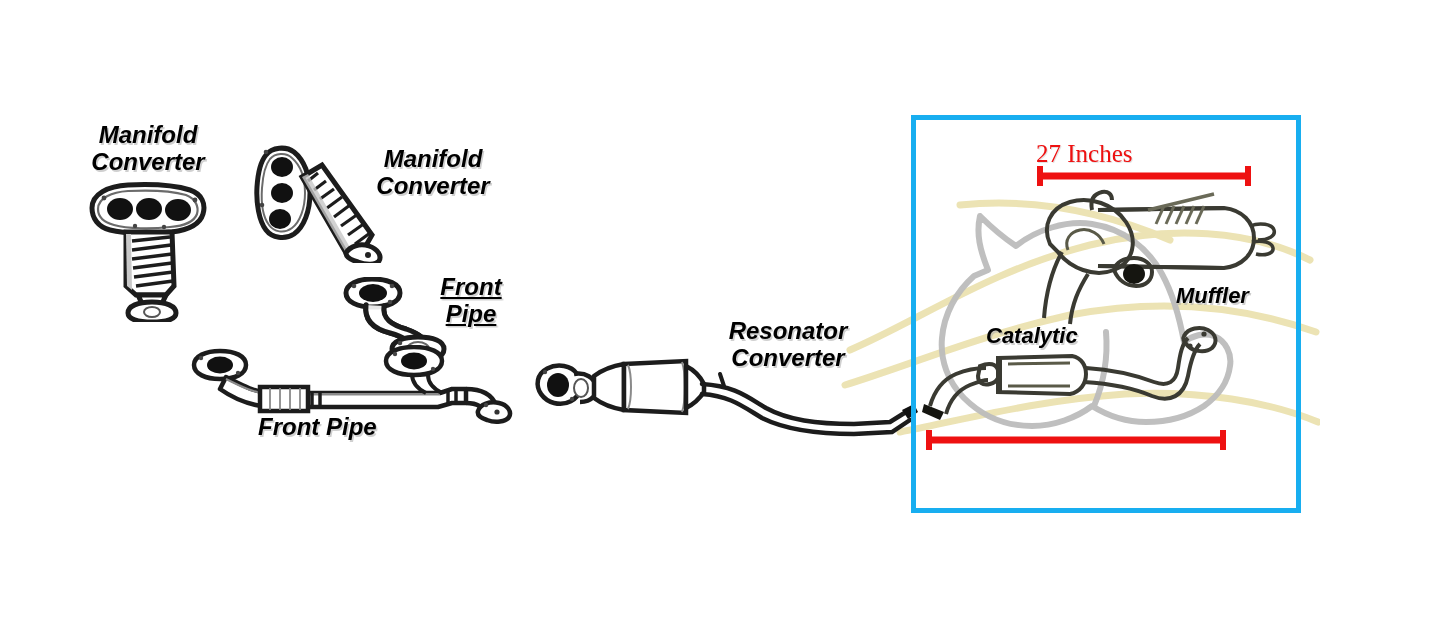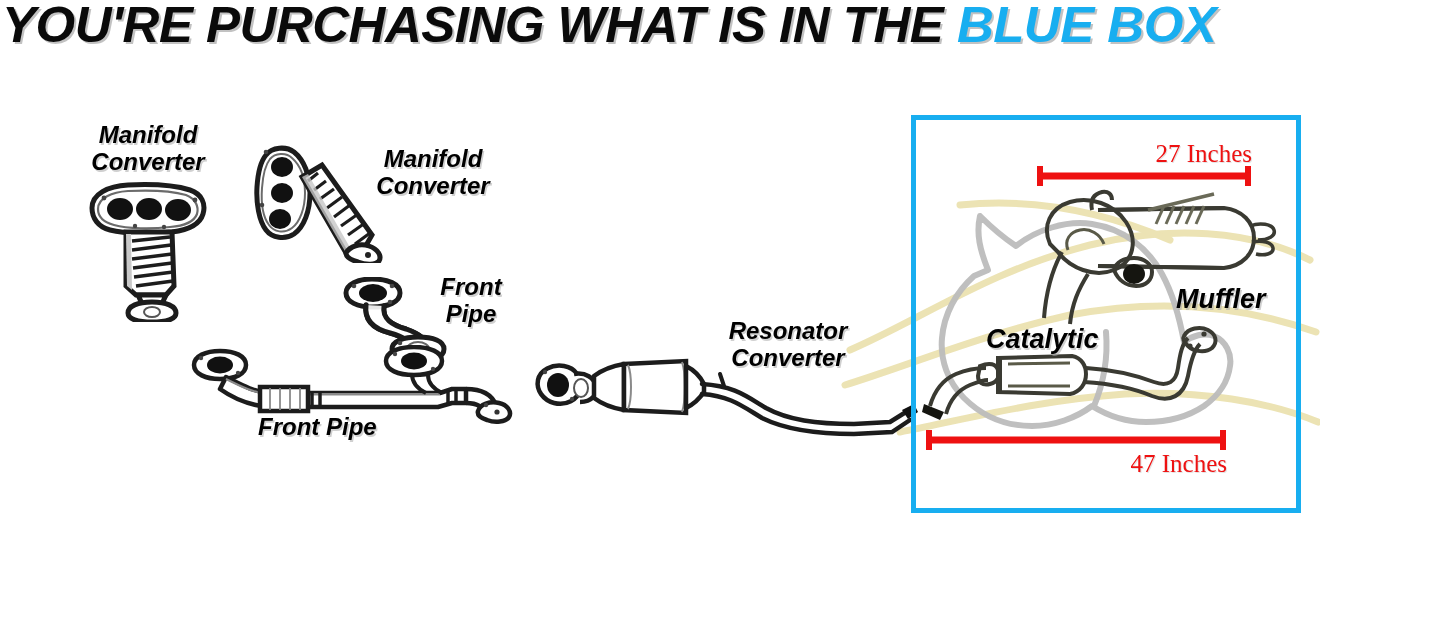--- a/index.html
+++ b/index.html
@@ -53,21 +53,21 @@
     position: absolute;
     font-family: "Liberation Sans", sans-serif;
     font-weight: bold;
     font-style: italic;
     color: #000000;
     line-height: 1.12;
     white-space: pre-line;
     text-shadow: 1.5px 1.5px 0 rgba(170,170,170,0.55);
   }
   .label.sz-lg { font-size: 24px; }
-  .label.sz-md { font-size: 27px; }
+  .label.sz-md { font-size: 22px; }
   .label.ctr { text-align: center; }
 
   
   .part {
     position: absolute;
   }
   .part svg { display: block; }
 
   
   #blue-box {
@@ -87,34 +87,29 @@
   .dim {
     position: absolute;
   }
   .dim-text {
     position: absolute;
     font-family: "Liberation Serif", serif;
     font-weight: normal;
     color: #ee1111;
     font-size: 25px;
     white-space: nowrap;
-    text-align: right;
+    text-align: left;
     text-shadow: 1px 1px 0 rgba(200,200,200,0.5);
   }
 </style>
 </head>
 <body>
 
 <div id="stage">
 
-  <div id="header">
-    <div id="header-text">
-      <span>YOU'RE PURCHASING WHAT IS IN THE </span><span class="accent">BLUE BOX</span>
-    </div>
-  </div>
 
   <div id="watermark" style="left:840px; top:150px;">
     <svg width="480" height="330" viewBox="0 0 480 330" xmlns="http://www.w3.org/2000/svg">
       <g fill="none" stroke="#ebe2b0" stroke-width="7" stroke-linecap="round" opacity="0.95">
         <path d="M10,200 C80,170 150,120 250,95 C330,75 410,80 470,110"></path>
         <path d="M5,235 C70,215 140,185 230,165 C320,148 400,155 476,182"></path>
         <path d="M60,282 C130,268 200,250 285,244 C360,240 430,252 478,272"></path>
         <path d="M120,55 C190,48 260,60 330,90"></path>
       </g>
       <g fill="none" stroke="#bcbcbc" stroke-width="6" stroke-linejoin="round" stroke-linecap="round" opacity="0.95">
@@ -218,21 +213,21 @@
       <path d="M26,28 C24,44 34,52 50,56 C64,60 70,64 70,70" fill="none" stroke="#1c1c1c" stroke-width="5" stroke-linecap="round"></path>
       <path d="M44,29 C42,42 52,48 66,52 C80,57 86,62 86,70" fill="none" stroke="#1c1c1c" stroke-width="5" stroke-linecap="round"></path>
 
       <path d="M52,72 C52,64 64,60 78,60 C93,60 104,64 104,72
                C104,80 93,84 78,84 C64,84 52,80 52,72 Z" fill="#ffffff" stroke="#1c1c1c" stroke-width="5"></path>
       <ellipse cx="78" cy="72" rx="11" ry="7" fill="#ffffff" stroke="#666" stroke-width="2"></ellipse>
       <circle cx="60" cy="66" r="2.3" fill="#444"></circle>
       <circle cx="96" cy="78" r="2.3" fill="#444"></circle>
     </svg>
   </div>
-  <div class="label sz-lg ctr" style="left:412px; top:274px; width:118px;">Front
+  <div class="label sz-lg ctr" style="left:412px; top:274px; width:118px;text-decoration:underline;">Front
 Pipe</div>
 
   <div class="part" style="left:190px; top:345px;">
     <svg width="330" height="80" viewBox="0 0 330 80" xmlns="http://www.w3.org/2000/svg">
 
       <path d="M4,20 C4,11 16,6 30,6 C45,6 56,11 56,20 C56,29 45,34 30,34
                C16,34 4,29 4,20 Z" fill="#ffffff" stroke="#1c1c1c" stroke-width="4.5"></path>
       <ellipse cx="30" cy="20" rx="13" ry="8.5" fill="#111"></ellipse>
       <circle cx="11" cy="13" r="2.2" fill="#444"></circle>
       <circle cx="48" cy="28" r="2.2" fill="#444"></circle>
@@ -376,15 +371,14 @@
   </div>
   <div class="dim-text" style="left:1036px; top:140px; width:216px;">27 Inches</div>
 
   <div class="dim" style="left:925px; top:430px;">
     <svg width="302" height="20" viewBox="0 0 302 20" xmlns="http://www.w3.org/2000/svg">
       <line x1="4" y1="0" x2="4" y2="20" stroke="#ee1111" stroke-width="6"></line>
       <line x1="298" y1="0" x2="298" y2="20" stroke="#ee1111" stroke-width="6"></line>
       <line x1="2" y1="10" x2="300" y2="10" stroke="#ee1111" stroke-width="7"></line>
     </svg>
   </div>
-  <div class="dim-text" style="left:925px; top:450px; width:302px;">47 Inches</div>
 
 </div>
 
 </body></html>

